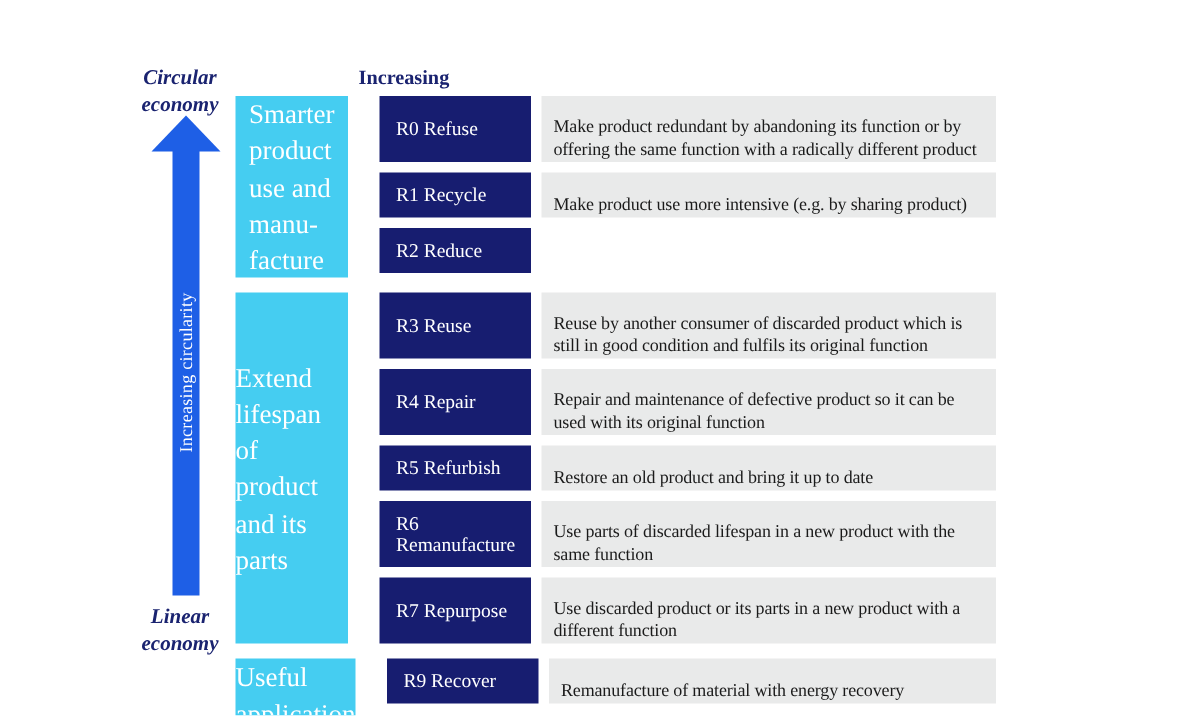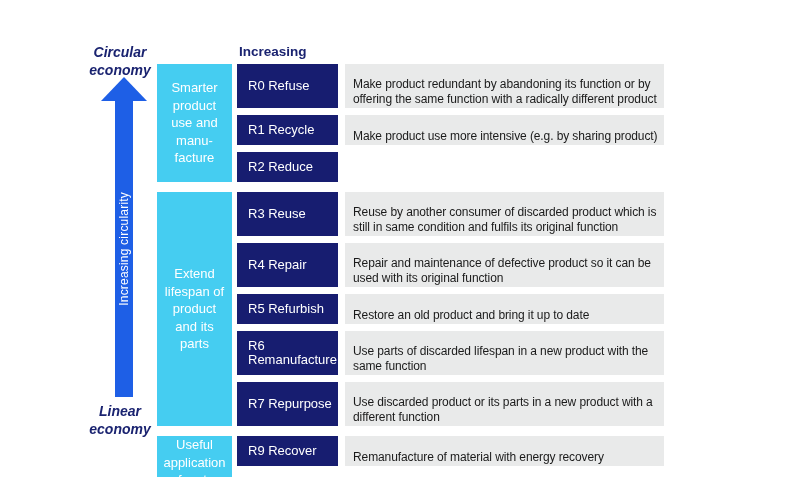--- a/index.html
+++ b/index.html
@@ -7,21 +7,21 @@
     --light_blue:#45cdf1;
     --arrow_blue:#1e5fe6;
     --desc_bg:#e9eaea;
     --desc_text:#1a1a1a;
     --heading_text:#1a2370;
     --page_bg:#ffffff;
   }
   html,body{margin:0;padding:0;background:var(--page_bg);}
   .stage{
     position:relative;width:664px;height:477px;background:var(--page_bg);
-    font-family:Liberation Sans, sans-serif;overflow:hidden;
+    font-family:Liberation Serif, serif;overflow:hidden;
   }
   .econ-label{
     position:absolute;left:84px;width:72px;text-align:center;
     font-size:14px;font-weight:bold;font-style:italic;color:var(--heading_text);
     line-height:1.25;white-space:pre-line;
   }
   .econ-label.top{top:44px;}
   .econ-label.bottom{top:403px;}
   .arrow-head{
     position:absolute;left:101px;top:77px;width:0;height:0;
@@ -38,24 +38,24 @@
   }
   .strategies-header{
     position:absolute;left:239px;top:44px;
     font-size:13.5px;font-weight:bold;color:var(--heading_text);
   }
   .grid{position:absolute;left:157px;top:64px;width:546px;}
   .group{display:flex;margin-bottom:10px;}
   .group:last-child{margin-bottom:0;}
   .group-label-box{
     flex:0 0 75px;background:var(--light_blue);color:#ffffff;
-    display:flex;align-items:center;justify-content:center;text-align:center;
-    font-size:13px;line-height:1.35;white-space:pre-line;margin-right:5px;
+    display:flex;align-items:center;justify-content:center;text-align:left;
+    font-size:18px;line-height:1.35;white-space:pre-line;margin-right:21px;
   }
-  .rows{flex:1;display:flex;flex-direction:column;gap:7px;justify-content:space-between;}
+  .rows{flex:1;display:flex;flex-direction:column;gap:7px;}
   .row{display:flex;gap:7px;min-height:30px;}
   .code-box{
     flex:0 0 101px;box-sizing:border-box;background:var(--navy);color:#ffffff;
     display:flex;align-items:center;padding-left:11px;
     font-size:13px;line-height:1.1;white-space:pre-line;
   }
   .desc-box{
     flex:1;box-sizing:border-box;background:var(--desc_bg);color:var(--desc_text);
     display:flex;align-items:center;padding:13px 7px 1px 8px;
     font-size:12px;line-height:15px;letter-spacing:-0.1px;white-space:pre-line;
@@ -108,21 +108,21 @@
     <div class="group">
       <div class="group-label-box">Extend
 lifespan of
 product
 and its
 parts</div>
       <div class="rows">
         <div class="row">
           <div class="code-box">R3 Reuse</div>
           <div class="desc-box">Reuse by another consumer of discarded product which is
-still in same condition and fulfils its original function</div>
+still in good condition and fulfils its original function</div>
         </div>
         <div class="row">
           <div class="code-box">R4 Repair</div>
           <div class="desc-box">Repair and maintenance of defective product so it can be
 used with its original function</div>
         </div>
         <div class="row">
           <div class="code-box">R5 Refurbish</div>
           <div class="desc-box">Restore an old product and bring it up to date</div>
         </div>

